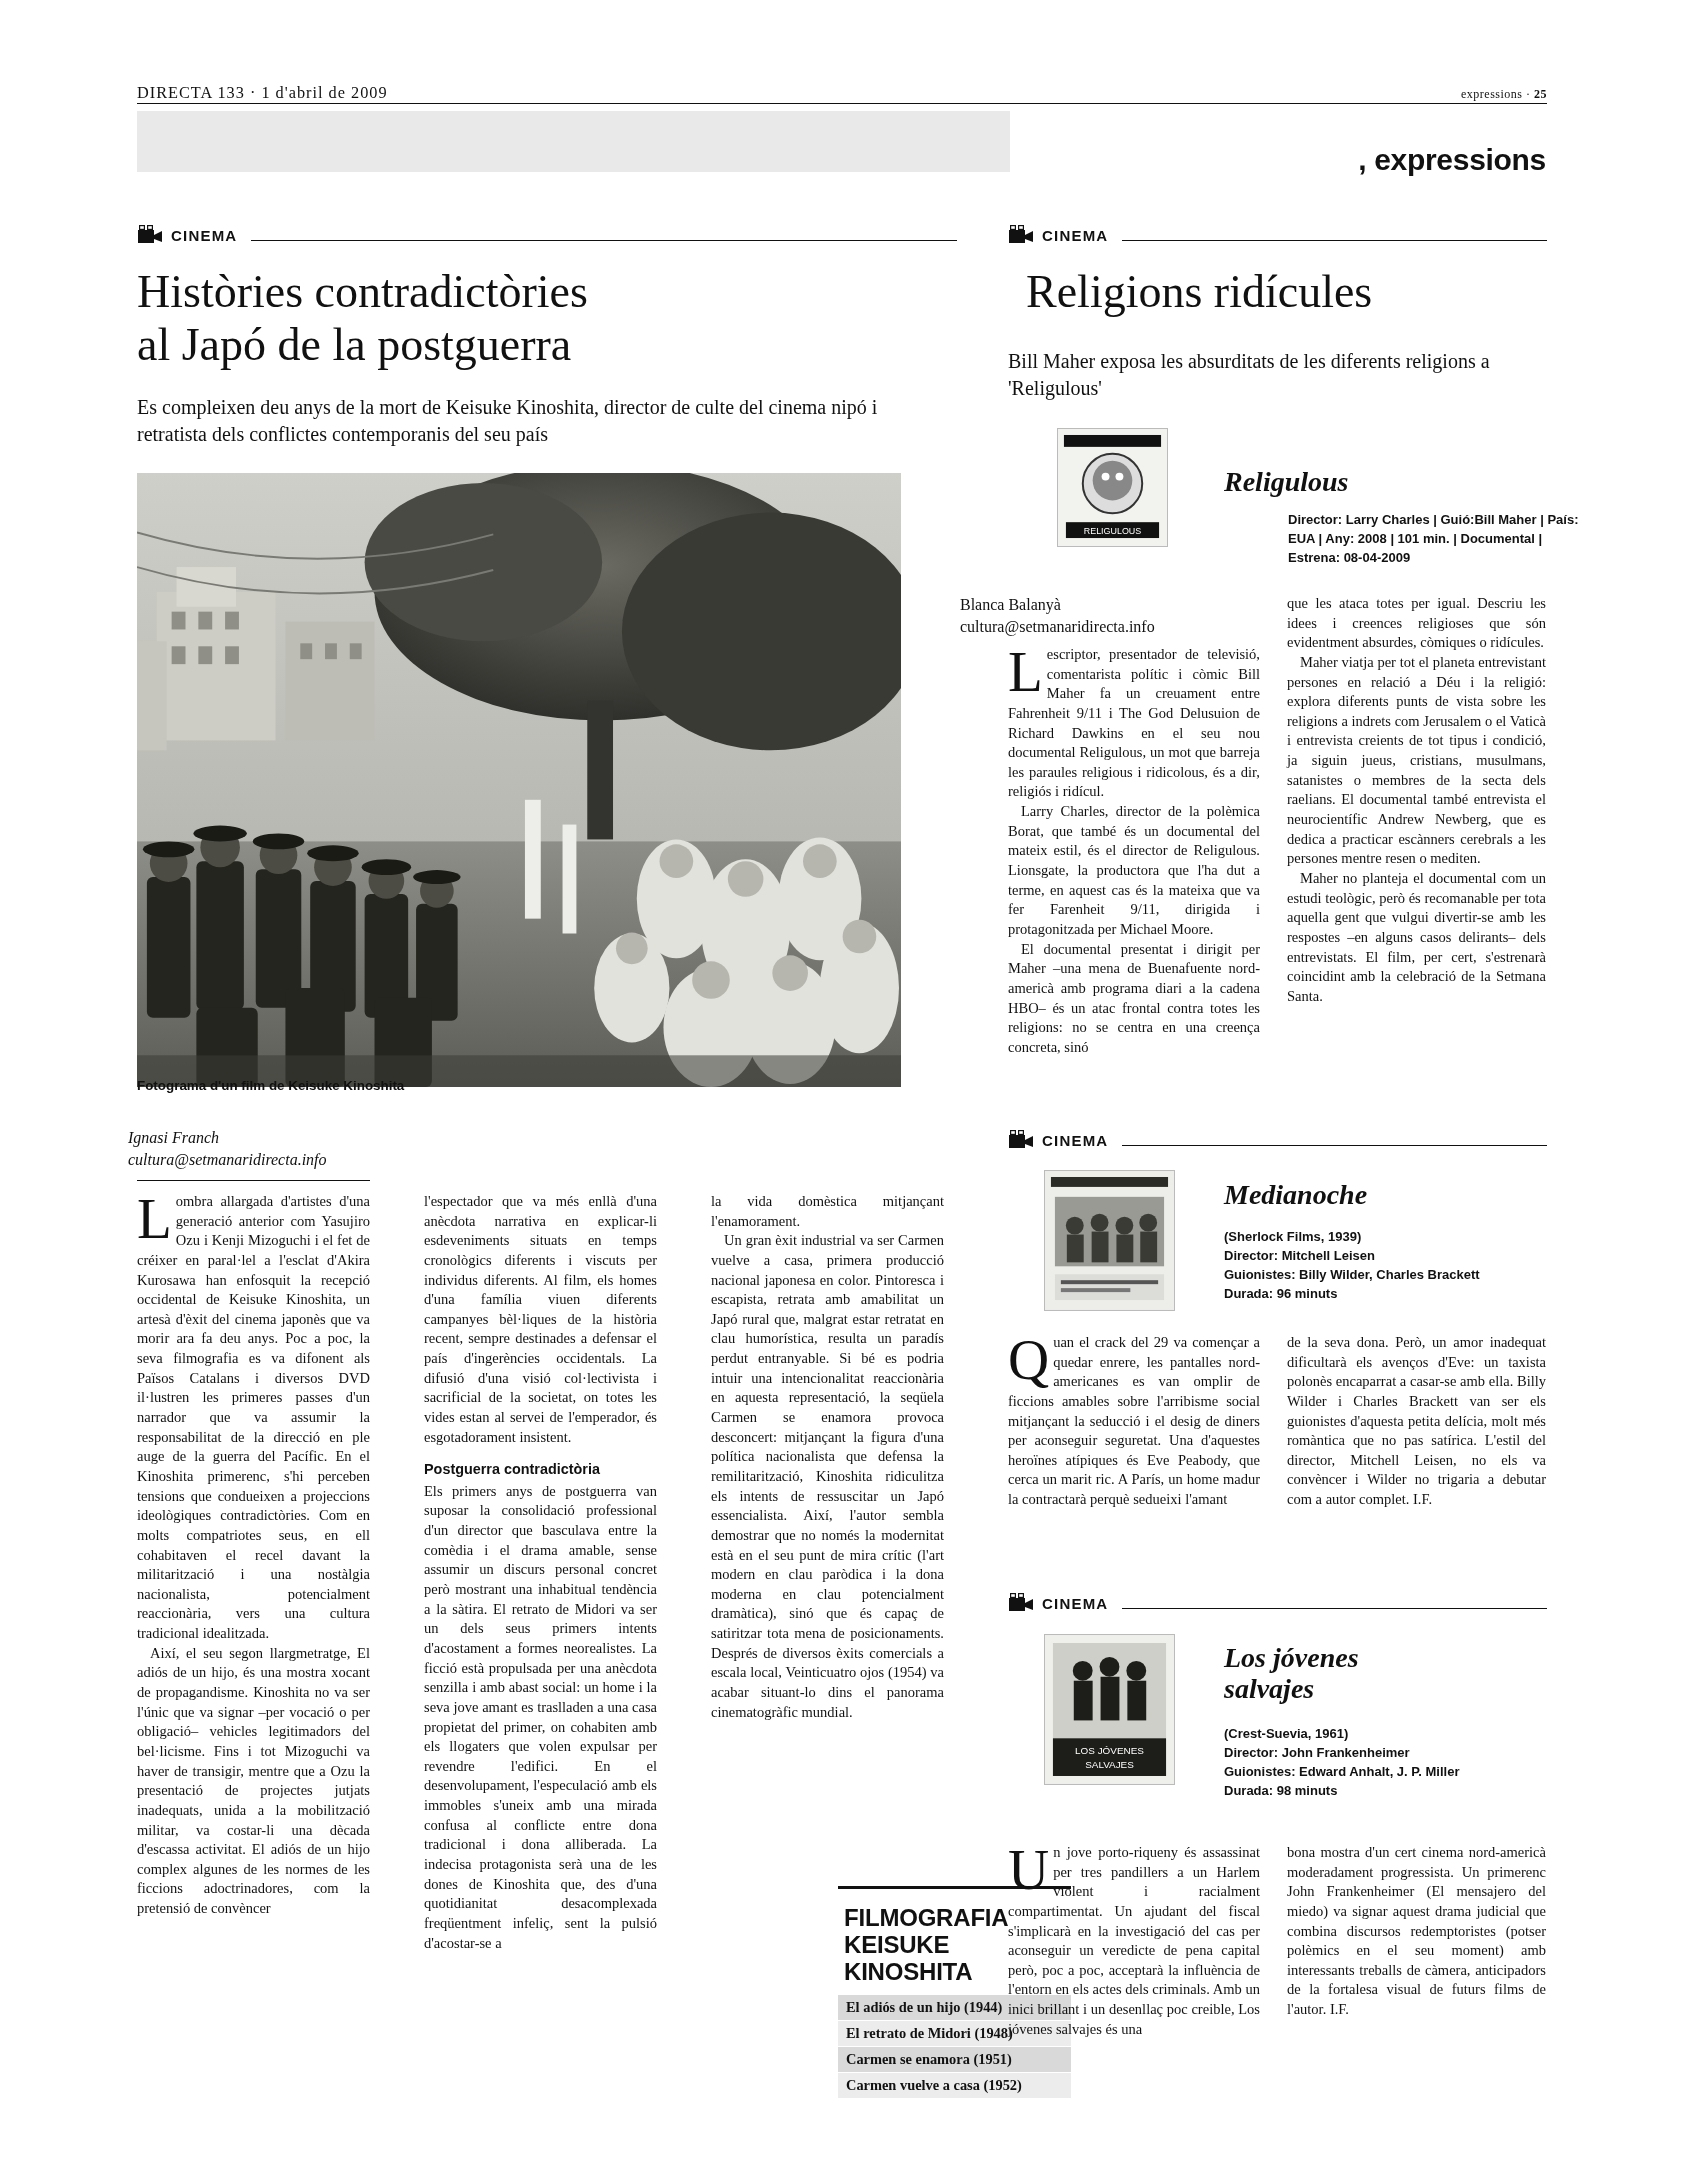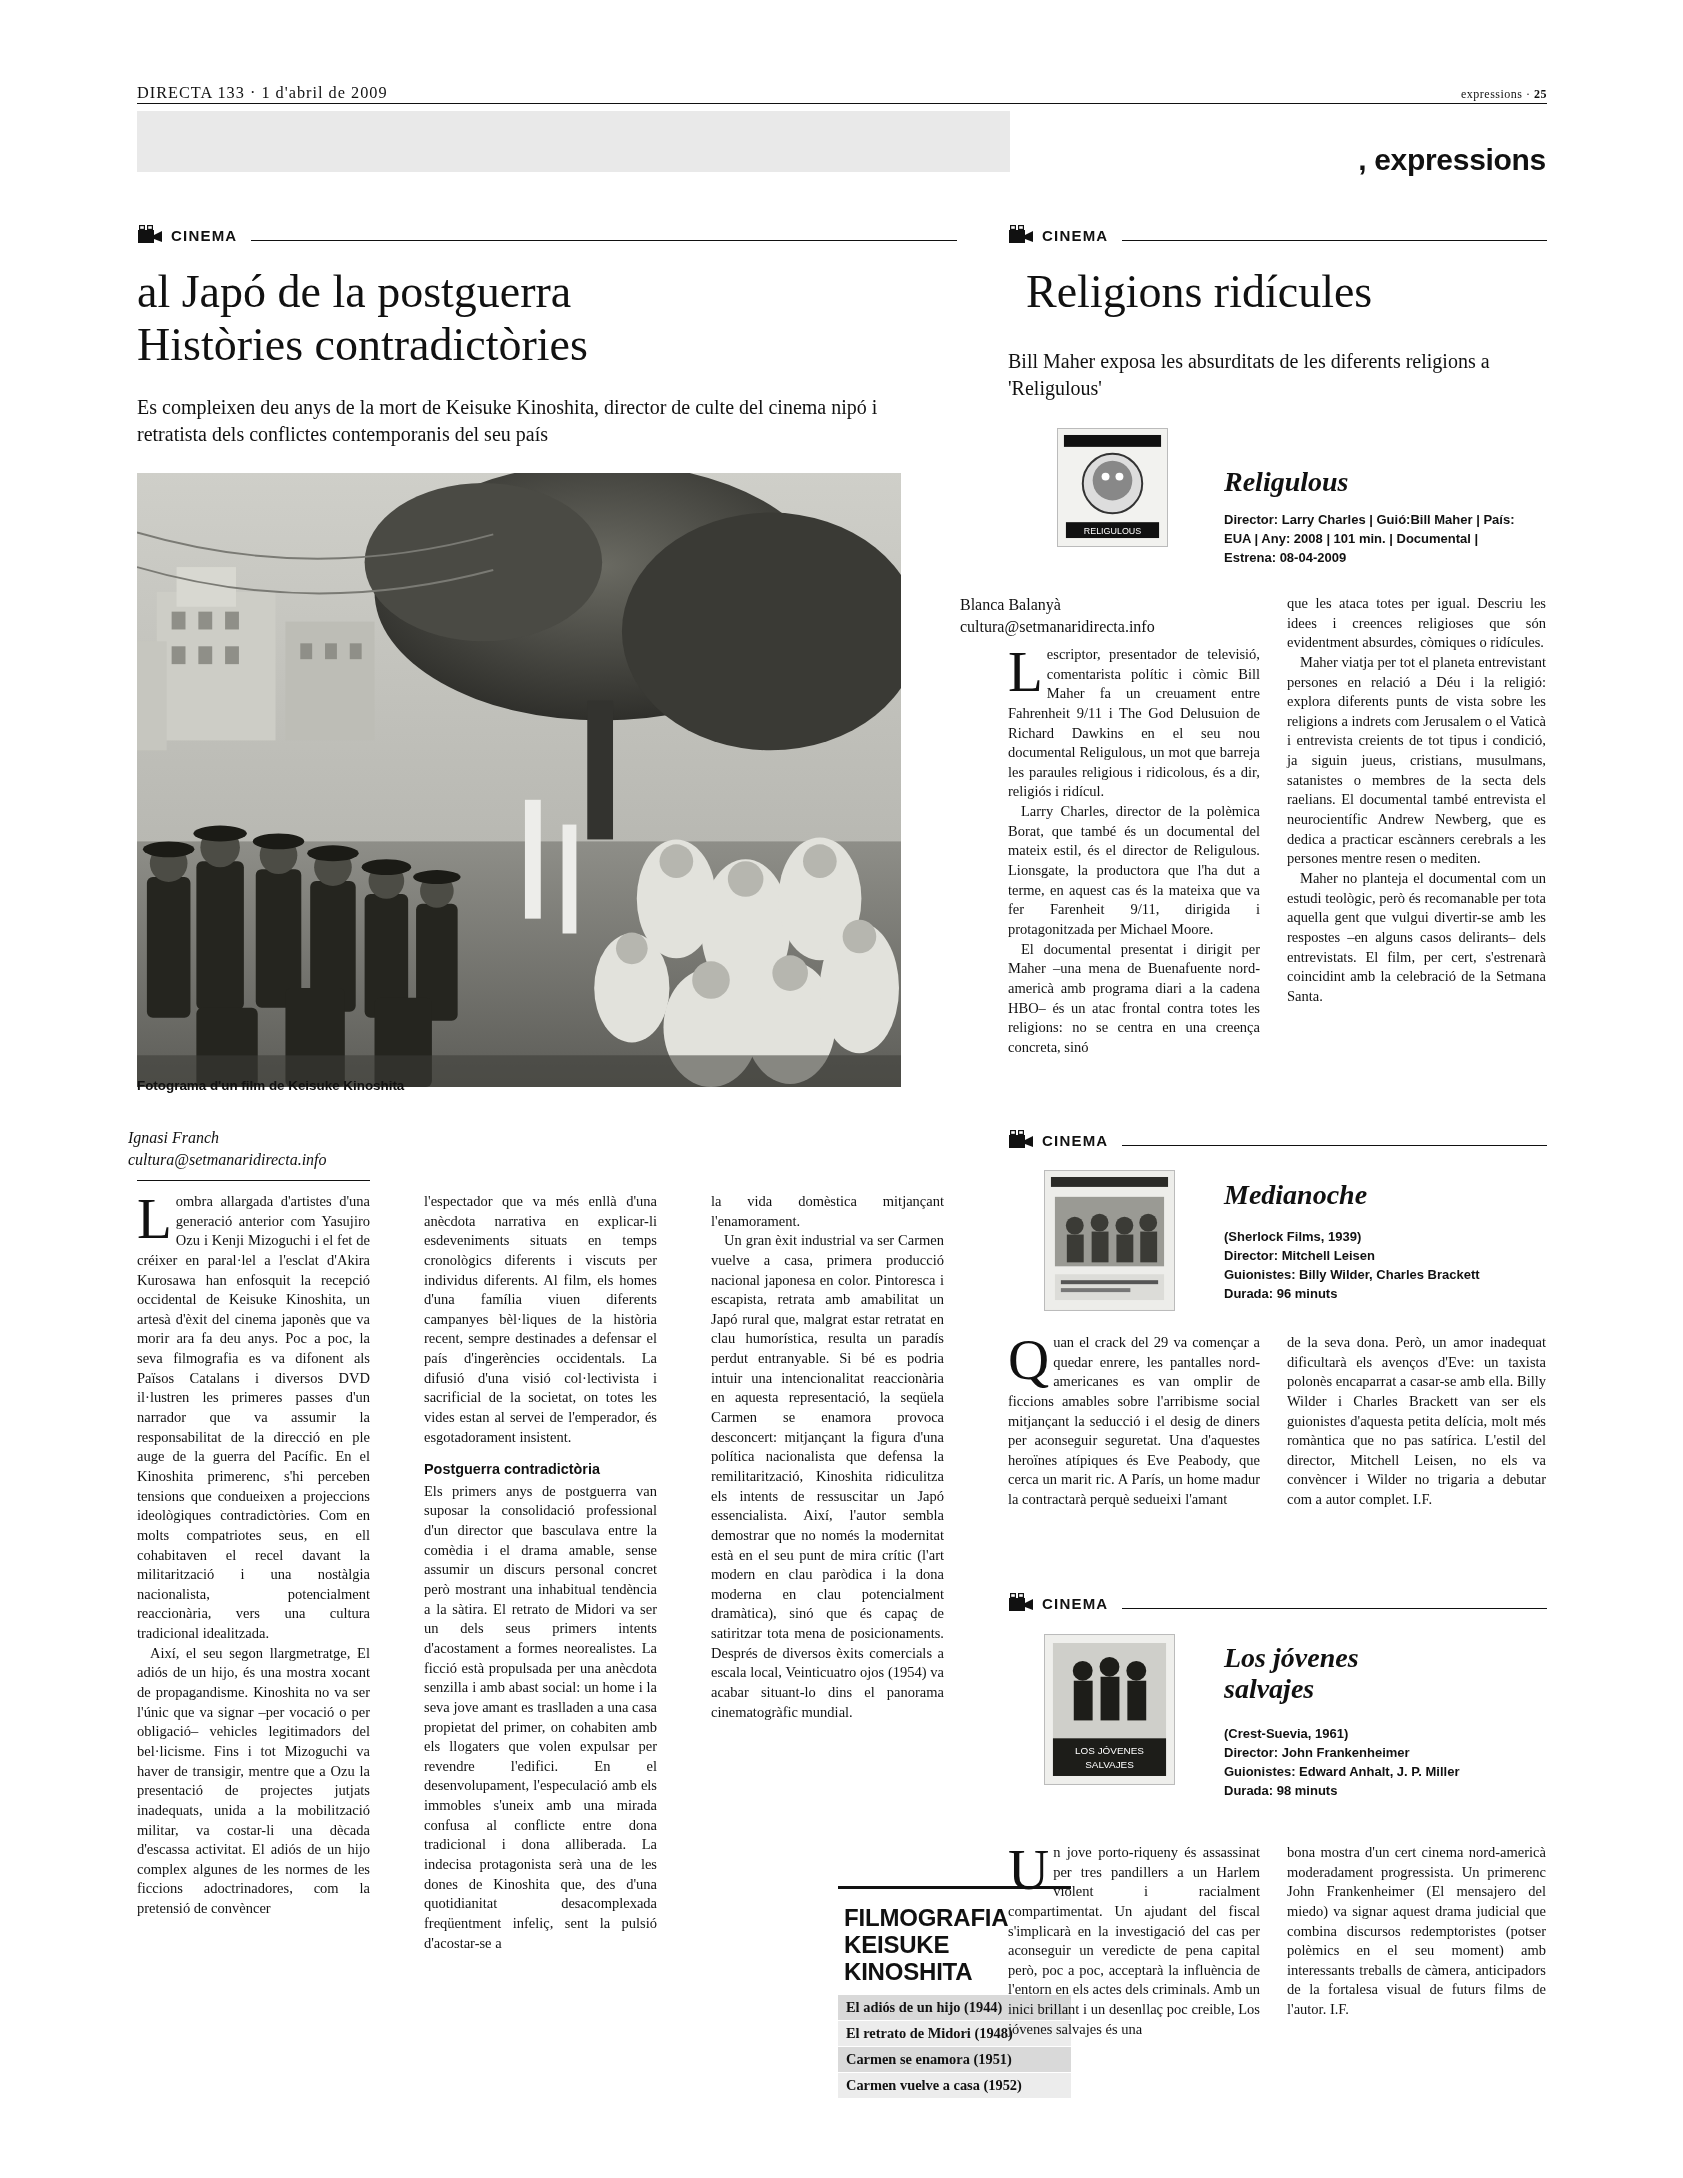--- a/index.html
+++ b/index.html
@@ -237,22 +237,22 @@
       <rect x="2" y="1" width="6" height="5" fill="#111"></rect>
       <rect x="10" y="1" width="6" height="5" fill="#111"></rect>
       <rect x="3.2" y="2.2" width="3.6" height="2.6" fill="#fff"></rect>
       <rect x="11.2" y="2.2" width="3.6" height="2.6" fill="#fff"></rect>
     </svg>
     <span class="label">CINEMA</span>
     <span class="rule"></span>
   </div>
 
   <div class="headline" style="left:137px; top:265px; width:792px;">
+    <div>Històries contradictòries</div>
     <div>al Japó de la postguerra</div>
-    <div>Històries contradictòries</div>
   </div>
 
   <div class="standfirst" style="left:137px; top:394px; width:782px;">Es compleixen deu anys de la mort de Keisuke Kinoshita, director de culte del cinema nipó i retratista dels conflictes contemporanis del seu país</div>
 
   <div class="photo-wrap">
     <svg width="764" height="614" viewBox="0 0 772 620" preserveAspectRatio="none">
       <defs>
         <linearGradient id="sky" x1="0" y1="0" x2="0" y2="1">
           <stop offset="0%" stop-color="#cfcfc9"></stop>
           <stop offset="100%" stop-color="#a9a9a3"></stop>
@@ -414,21 +414,21 @@
       <circle cx="55" cy="55" r="30" fill="#ddd" stroke="#333" stroke-width="2"></circle>
       <circle cx="55" cy="52" r="20" fill="#888"></circle>
       <circle cx="48" cy="48" r="4" fill="#fff"></circle>
       <circle cx="62" cy="48" r="4" fill="#fff"></circle>
       <rect x="8" y="94" width="94" height="16" fill="#111"></rect>
       <text x="55" y="106" font-size="9" fill="#fff" text-anchor="middle" font-family="Liberation Sans, sans-serif">RELIGULOUS</text>
     </svg>
   </div>
 
   <div class="filmtitle" style="left:1224px; top:467px; width:317px;">Religulous</div>
-  <div class="filmmeta" style="left:1224px; top:511px; width:303px;">Director: Larry Charles | Guió:Bill Maher | País: EUA | Any: 2008 | 101 min. | Documental | Estrena: 08-04-2009</div>
+  <div class="filmmeta" style="left:1288px; top:511px; width:303px;">Director: Larry Charles | Guió:Bill Maher | País: EUA | Any: 2008 | 101 min. | Documental | Estrena: 08-04-2009</div>
 
   <div class="byline" style="left:960px; top:594px; width:248px;">
     <span class="name">Blanca Balanyà</span>
     <span class="mail">cultura@setmanaridirecta.info</span>
   </div>
 
   <div class="col" style="left:1008px; top:645px; width:252px;">
     <p class="first dropcap-para"><span class="dropcap">L</span><span>escriptor, presentador de televisió, comentarista polític i còmic Bill Maher fa un creuament entre Fahrenheit 9/11 i The God Delusuion de Richard Dawkins en el seu nou documental Religulous, un mot que barreja les paraules religious i ridicolous, és a dir, religiós i ridícul.</span></p>
     <p>Larry Charles, director de la polèmica Borat, que també és un documental del mateix estil, és el director de Religulous. Lionsgate, la productora que l'ha dut a terme, en aquest cas és la mateixa que va fer Farenheit 9/11, dirigida i protagonitzada per Michael Moore.</p>
     <p>El documental presentat i dirigit per Maher –una mena de Buenafuente nord-americà amb programa diari a la cadena HBO– és un atac frontal contra totes les religions: no se centra en una creença concreta, sinó</p>

